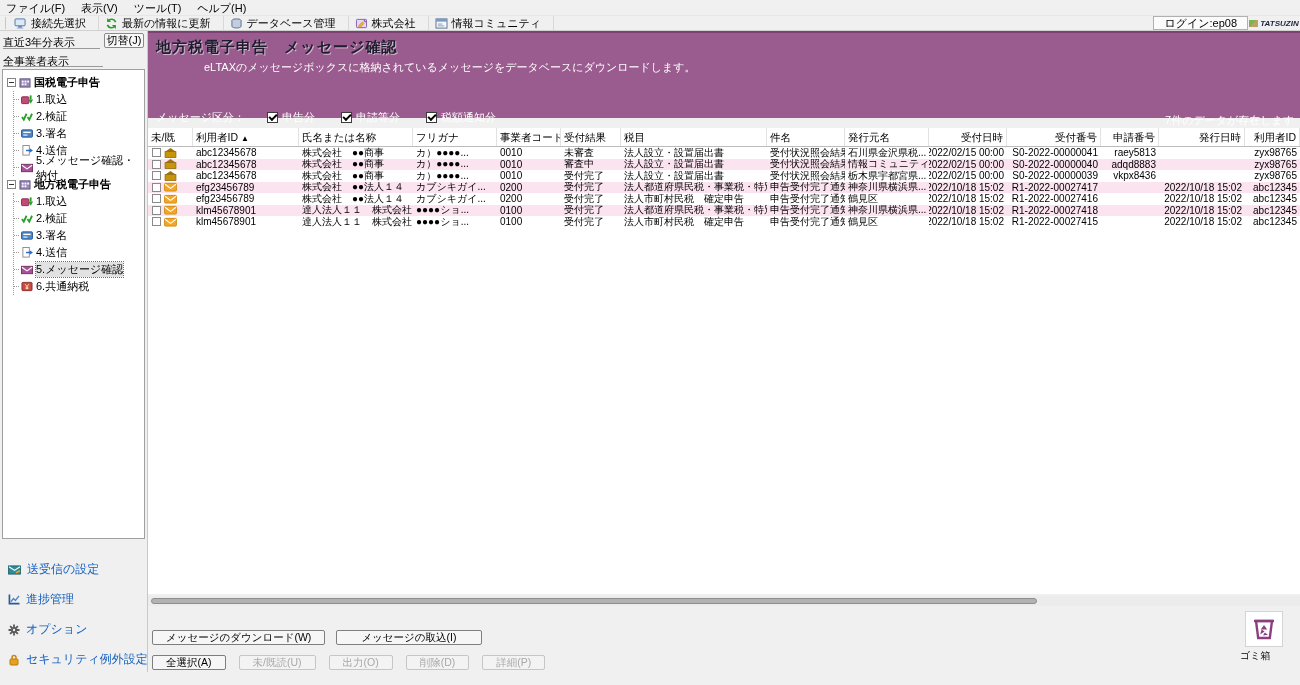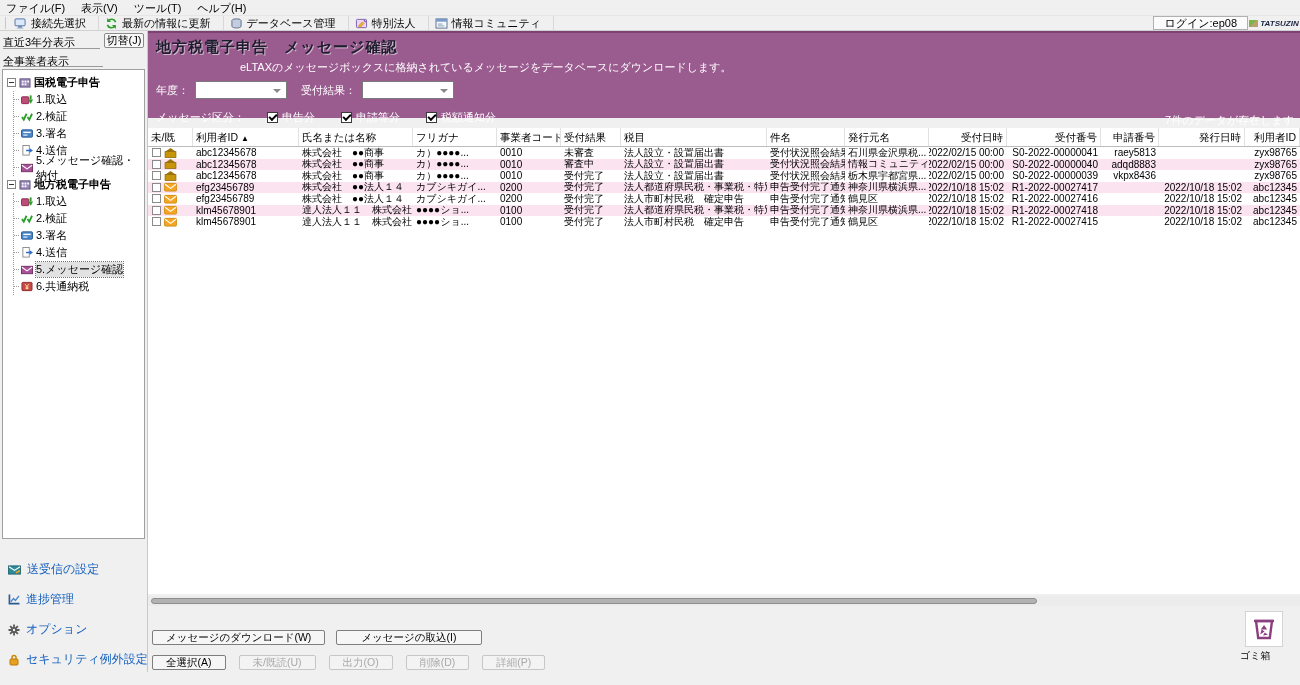--- a/index.html
+++ b/index.html
@@ -48,21 +48,21 @@
   .tree-item::before { content:""; position:absolute; left:0; top:8px; width:5px; border-top:1px dotted #9a9a9a; }
   .tree-item.selected .tree-label { background:#e2e2e2; outline:1px dotted #707070; }
   .side-links { position:absolute; top:530px; left:8px; right:2px; display:flex; flex-direction:column; gap:13px; }
   .side-link { display:flex; align-items:center; gap:6px; color:#1560be; font-size:12px; height:17px; white-space:nowrap; }
 
   
   .main-header { position:absolute; left:148px; top:31px; width:1152px; height:87px;
     background:#9a5b8f; border-top:2px solid #7d4273; color:#fff; }
   .page-title { position:absolute; left:8px; top:5px; font-size:15px; font-weight:bold;
     color:#1d1d2e; text-shadow:1px 1px 0 rgba(255,255,255,0.55); letter-spacing:1px; white-space:pre; }
-  .page-subtitle { position:absolute; left:56px; top:27px; font-size:11px; color:#fff;margin-left:36px; }
+  .page-subtitle { position:absolute; left:56px; top:27px; font-size:11px; color:#fff; }
   .filter-row { position:absolute; left:8px; top:48px; display:flex; align-items:center; gap:6px; }
   .flabel { color:#fff; }
   .select { width:92px; height:18px; background:#fff; border:1px solid #7a7a7a; position:relative; }
   .select::after { content:""; position:absolute; right:5px; top:7px;
     border-left:4px solid transparent; border-right:4px solid transparent; border-top:4px solid #8a8a8a; }
   .header-buttons { position:absolute; right:5px; top:50px; display:flex; gap:5px; align-items:center; }
   .hbtn { height:16px; line-height:14px; padding:0 11px; background:#fff; border:1px solid #4a4a4a;
     border-radius:4px; font-size:11px; color:#000; white-space:nowrap; }
   .search-input { width:82px; height:16px; border:1px solid #4a4a4a; background:#fff; font-size:11px; padding:0 3px; }
   .category-row { position:absolute; left:8px; top:77px; display:flex; align-items:center; gap:22px; }
@@ -147,21 +147,21 @@
         <span>データベース管理</span>
       </div>
       <div class="tool-item">
         <span class="icon">
           <svg width="13" height="11" viewBox="0 0 14 12">
             <rect x="1.5" y="1.5" width="11" height="9" rx="1" fill="#e8d8f4" stroke="#7a5aa8"></rect>
             <path d="M3.5 8.8L8 4.2l1.8 1.8-4.5 4.6z" fill="#f0b030" stroke="#b07820" stroke-width="0.5"></path>
             <path d="M9.6 2.4l2 2" stroke="#7a5aa8" stroke-width="1.4"></path>
           </svg>
         </span>
-        <span>特別法人</span>
+        <span>株式会社</span>
       </div>
       <div class="tool-item">
         <span class="icon">
           <svg width="13" height="11" viewBox="0 0 14 12">
             <rect x="1" y="1" width="12" height="10" fill="#f4f8ff" stroke="#5a6b88"></rect>
             <rect x="1" y="1" width="12" height="3" fill="#7a9ac8"></rect>
             <rect x="3" y="6" width="5" height="1.2" fill="#99aabb"></rect>
             <rect x="3" y="8" width="7" height="1.2" fill="#99aabb"></rect>
           </svg>
         </span>
@@ -360,26 +360,20 @@
           </svg>
         </span>
         <span>セキュリティ例外設定</span>
       </div>
     </div>
 </div>
 
 <div class="main-header">
   <div class="page-title">地方税電子申告　メッセージ確認</div>
   <div class="page-subtitle">eLTAXのメッセージボックスに格納されているメッセージをデータベースにダウンロードします。</div>
-  <div class="filter-row">
-    <span class="flabel">年度：</span>
-    <span class="select"></span>
-    <span class="flabel" style="margin-left:8px;">受付結果：</span>
-    <span class="select"></span>
-  </div>
   <div class="category-row">
     <span style="color:#fff;">メッセージ区分：</span>
     <span style="display:flex;gap:26px;">
         <span class="cat">
           <span class="checkbox checked"></span>
           <span>申告分</span>
         </span>
         <span class="cat">
           <span class="checkbox checked"></span>
           <span>申請等分</span>

